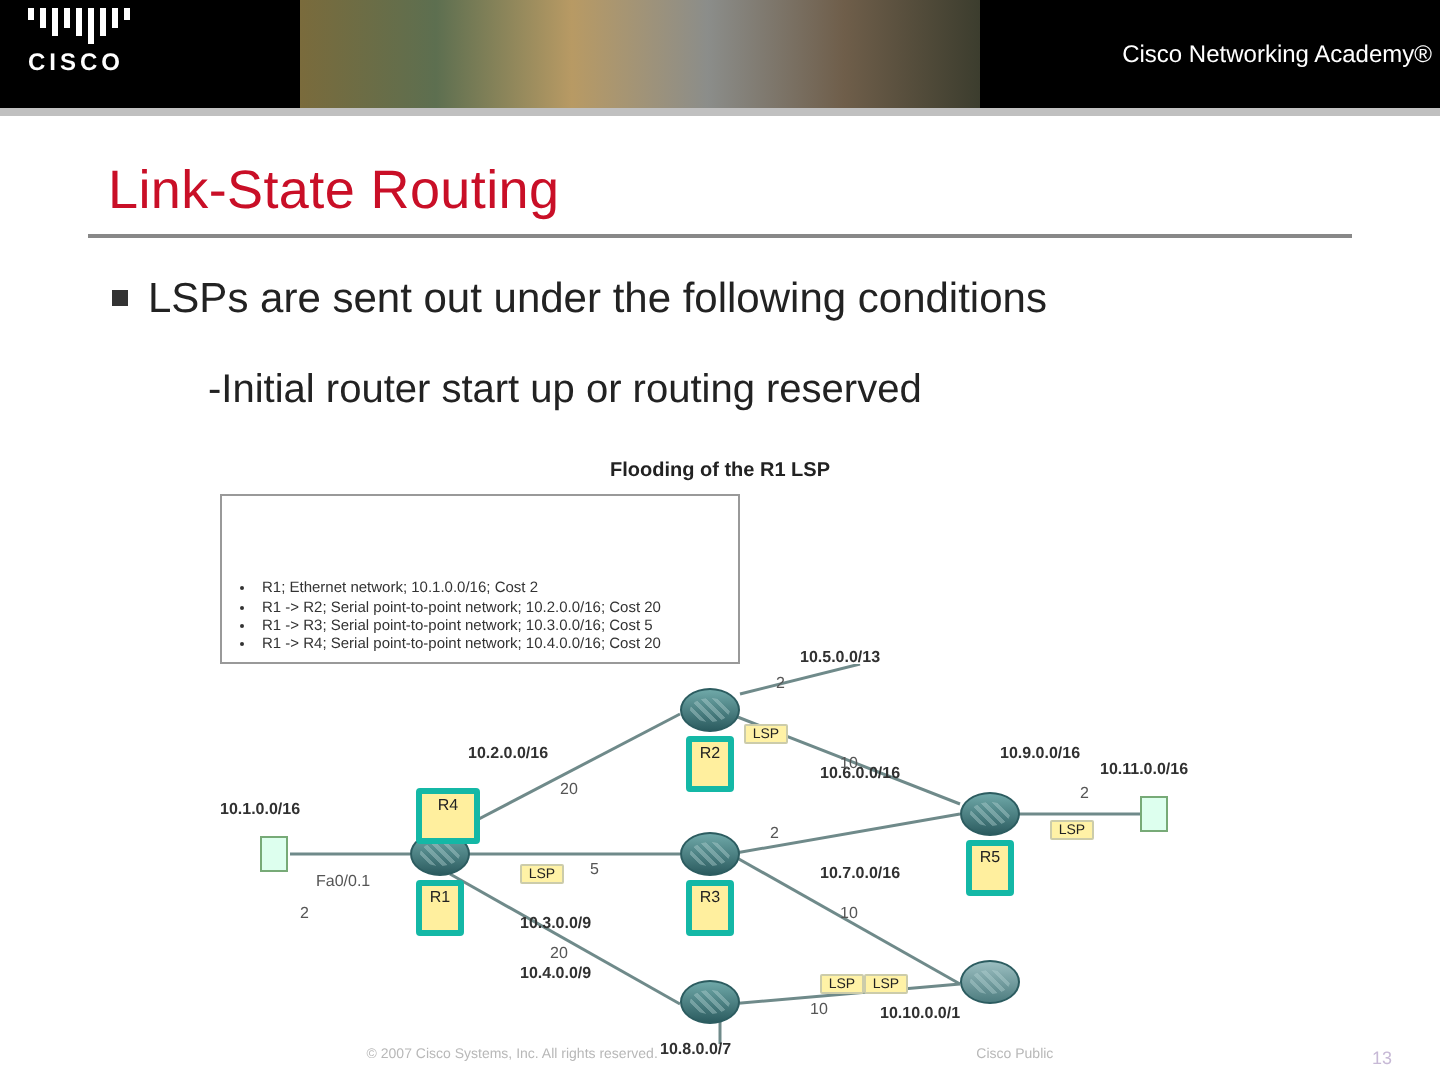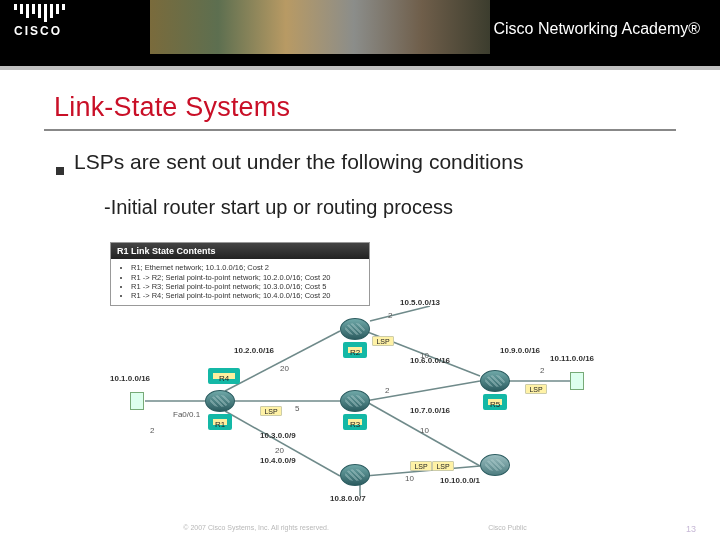--- a/index.html
+++ b/index.html
@@ -1,42 +1,42 @@
 <!DOCTYPE html>
 <html><head>
 <meta charset="utf-8">
 <style>
   * { box-sizing: border-box; margin: 0; padding: 0; }
   body { width: 720px; height: 540px; font-family: Arial, Helvetica, sans-serif; background: #fff; overflow: hidden; position: relative; }
-  .header { width: 720px; height: 66px; background: #000; position: relative; }
+  .header { width: 720px; height: 54px; background: #000; position: relative; }
   .header .people-strip { position: absolute; left: 150px; top: 0; width: 340px; height: 54px; background: linear-gradient(90deg,#7a6b3c 0%,#5d6f50 20%,#b89a64 40%,#8b8d8a 60%,#6f5e4a 80%,#3c3d2e 100%); }
   .header .logo { position: absolute; left: 14px; top: 4px; color: #fff; font-size: 9px; letter-spacing: 1px; }
   .header .bars { display: flex; gap: 3px; margin-bottom: 2px; }
   .header .bar { width: 3px; background: #fff; display: inline-block; }
-  .header .academy { position: absolute; right: 20px; top: 20px; color: #fff; font-size: 16px; font-weight: 300; }
+  .header .academy { position: absolute; right: 4px; top: 20px; color: #fff; font-size: 12px; font-weight: 300; }
   .rule { height: 4px; background: #c0c0c0; width: 720px; }
   .whitegap { height: 22px; }
   .title-rule { margin: 0 44px; border-bottom: 2px solid #888; padding: 0 10px 6px 10px; }
   .title { color: #c90f27; font-size: 27px; font-weight: 400; letter-spacing: .2px; }
   .body { padding: 18px 56px 0 56px; color: #222; }
-  .bullet-row { display: flex; align-items: flex-end; gap: 10px; margin-bottom: 18px; }
+  .bullet-row { display: flex; align-items: flex-start; gap: 10px; margin-bottom: 18px; }
   .bullet { width: 8px; height: 8px; background: #333; margin-top: 8px; flex: none; }
   .bullet-text { font-size: 21px; line-height: 1.25; }
   .sub { font-size: 20px; line-height: 1.45; margin-left: 48px; }
   .diagram-wrap { margin: 20px auto 0 auto; width: 500px; }
   .diagram-title { text-align: center; font-weight: 700; font-size: 10px; margin-bottom: 6px; }
   .panel { border: 1px solid #999; width: 260px; }
   .panel-hdr { background: linear-gradient(#444,#222); color: #fff; font-size: 9px; padding: 3px 6px; font-weight: 700; }
-  .panel-body { background: #fff; padding: 4px 6px; }
+  .panel-body { background: #fff; padding: 4px 6px; margin-top: 37px; }
   .panel-body ul { list-style: disc; margin-left: 14px; }
   .panel-body li { font-size: 7.5px; line-height: 1.25; color: #333; }
   .topo { position: relative; width: 500px; height: 190px; font-size: 8px; }
   .router { position: absolute; width: 30px; height: 22px; border-radius: 50%; background: linear-gradient(#6fa8a8,#2c5c60); border: 1px solid #2c5c60; }
   .router::after { content:""; position:absolute; inset:4px; border-radius:50%; background: repeating-linear-gradient(45deg,#b6d4d4 0 2px,transparent 2px 4px); opacity:.4; }
-  .rtr-label { position: absolute; width: 24px; height: 16px; background: #ffef9e; border: 5px solid #14b8a6; font-size: 8px; text-align: center; line-height: 12px; border-radius: 2px; }
+  .rtr-label { position: absolute; width: 24px; height: 28px; background: #ffef9e; border: 3px solid #14b8a6; font-size: 8px; text-align: center; line-height: 12px; border-radius: 2px; }
   .lsp { position: absolute; width: 22px; height: 10px; background: #fff2a6; border: 1px solid #cca; font-size: 7px; text-align: center; line-height: 10px; border-radius: 1px; }
   .net-label { position: absolute; font-size: 8px; font-weight: 700; color: #313131; white-space: nowrap; }
   .cost { position: absolute; font-size: 8px; color: #555; }
   svg.links { position: absolute; left: 0; top: 0; width: 500px; height: 190px; }
   .footer { position: absolute; bottom: 6px; left: 0; width: 720px; display: flex; justify-content: space-between; padding: 0 24px; font-size: 7px; color: #b8b8b8; }
   .footer .pg { color: #c7b9d6; font-size: 9px; }
 </style>
 </head>
 <body>
 
@@ -55,34 +55,34 @@
         <span class="bar" style="height:6px"></span>
     </div>
     <div style="font-size:12px;font-weight:700;letter-spacing:2px">CISCO</div>
   </div>
   <div class="academy">Cisco Networking Academy®</div>
 </div>
 <div class="rule"></div>
 <div class="whitegap"></div>
 
 <div class="title-rule">
-  <div class="title">Link-State Systems</div>
+  <div class="title">Link-State Routing</div>
 </div>
 
 <div class="body">
   <div class="bullet-row">
     <div class="bullet"></div>
     <div class="bullet-text">LSPs are sent out under the following conditions</div>
   </div>
-  <div class="sub">-Initial router start up or routing process</div>
+  <div class="sub">-Initial router start up or routing reserved</div>
 
   <div class="diagram-wrap">
+    <div class="diagram-title">Flooding of the R1 LSP</div>
     <div style="display:flex;gap:8px;align-items:flex-start">
       <div class="panel">
-        <div class="panel-hdr">R1 Link State Contents</div>
         <div class="panel-body">
           <ul>
             <li>R1; Ethernet network; 10.1.0.0/16; Cost 2</li>
             <li>R1 -&gt; R2; Serial point-to-point network; 10.2.0.0/16; Cost 20</li>
             <li>R1 -&gt; R3; Serial point-to-point network; 10.3.0.0/16; Cost 5</li>
             <li>R1 -&gt; R4; Serial point-to-point network; 10.4.0.0/16; Cost 20</li>
           </ul>
         </div>
       </div>
     </div>
@@ -131,21 +131,21 @@
       <div class="net-label" style="left:290px;top:-8px">10.5.0.0/13</div>
 
       <div class="net-label" style="left:300px;top:100px">10.7.0.0/16</div>
       <div class="net-label" style="left:220px;top:188px">10.8.0.0/7</div>
       <div class="net-label" style="left:390px;top:40px">10.9.0.0/16</div>
       <div class="net-label" style="left:330px;top:170px">10.10.0.0/1</div>
       <div class="net-label" style="left:440px;top:48px">10.11.0.0/16</div>
       <div class="net-label" style="left:150px;top:125px">10.3.0.0/9</div>
       <div class="net-label" style="left:300px;top:50px">10.6.0.0/16</div>
 
-      <div class="cost" style="left:63px;top:104px">Fa0/0.1</div>
+      <div class="cost" style="left:48px;top:104px">Fa0/0.1</div>
       <div class="cost" style="left:40px;top:120px">2</div>
       <div class="cost" style="left:170px;top:58px">20</div>
       <div class="cost" style="left:185px;top:98px">5</div>
       <div class="cost" style="left:165px;top:140px">20</div>
       <div class="cost" style="left:278px;top:5px">2</div>
       <div class="cost" style="left:310px;top:45px">10</div>
       <div class="cost" style="left:275px;top:80px">2</div>
       <div class="cost" style="left:310px;top:120px">10</div>
       <div class="cost" style="left:295px;top:168px">10</div>
       <div class="cost" style="left:430px;top:60px">2</div>

